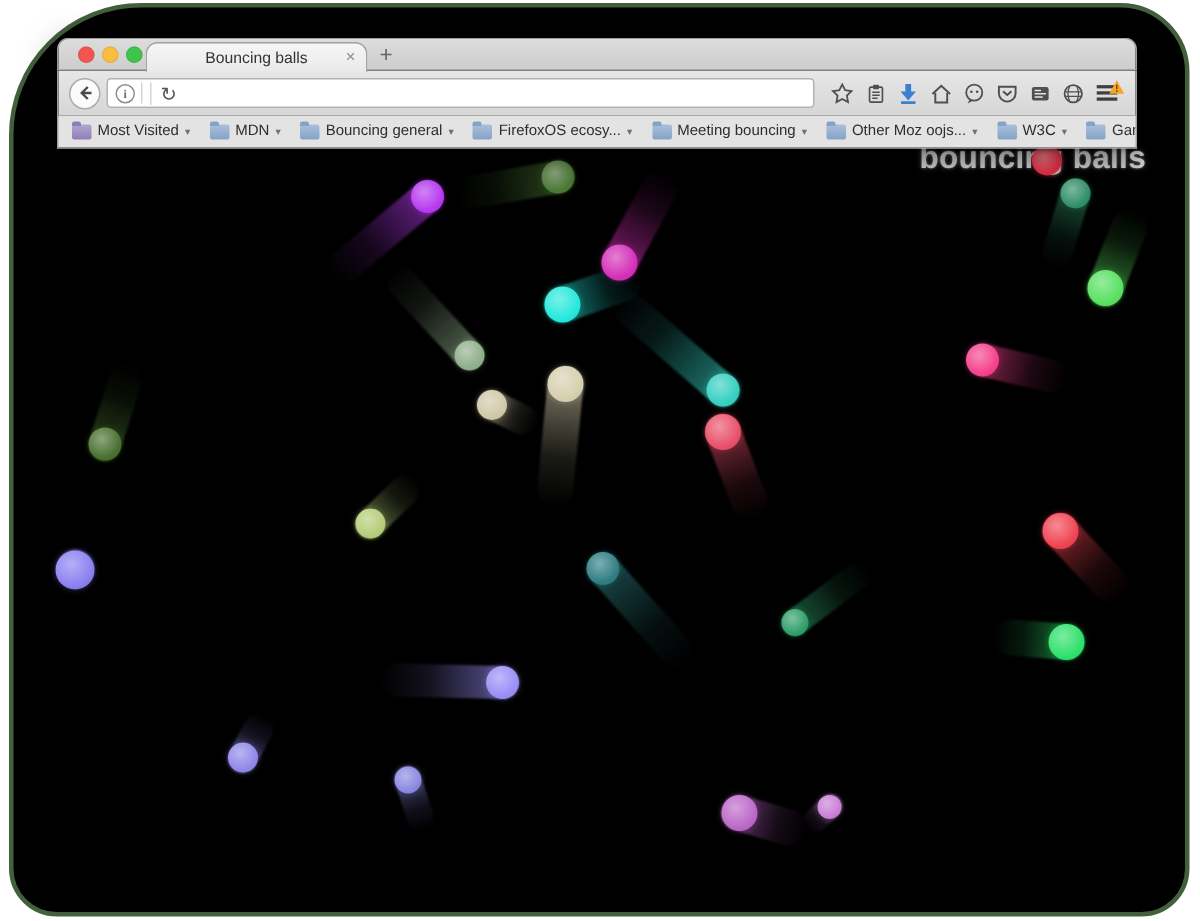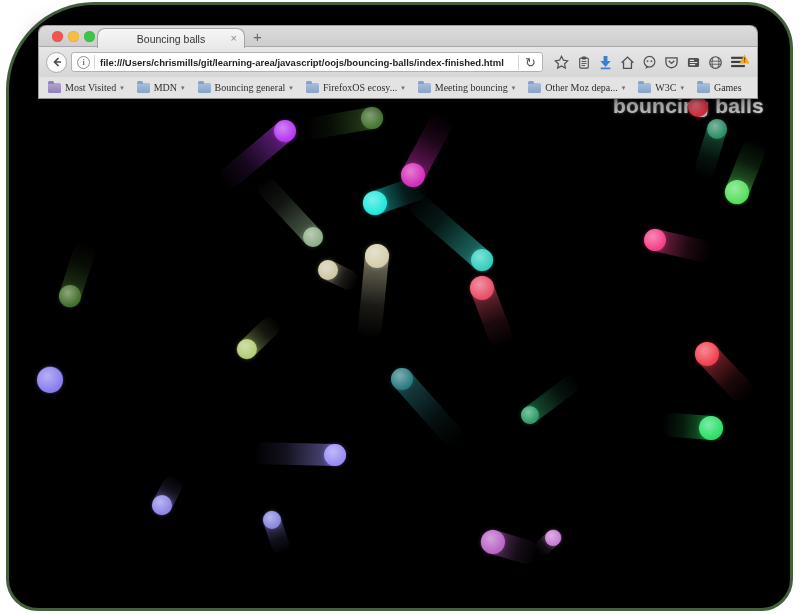--- a/index.html
+++ b/index.html
@@ -52,21 +52,21 @@
   .url-text{font-size:9.5px;font-weight:600;color:#1d1d1d;white-space:nowrap;flex:1 1 auto;}
   .reload{font-size:13px;color:#555;padding:0 6px;border-left:1px solid #d5d5d5;flex:0 0 auto;}
 
   .toolicons{display:flex;align-items:center;gap:5px;margin-left:10px;}
   .ticon{width:17px;height:18px;display:flex;align-items:center;justify-content:center;position:relative;}
   .menu-badge{position:absolute;right:-4px;top:-3px;}
 
   .bookmarks{height:22px;background:#e3e3e3;border-left:1px solid #9f9f9f;border-right:1px solid #9f9f9f;
              border-bottom:1px solid #8f8f8f;box-sizing:border-box;display:flex;align-items:center;
              padding:0 9px;gap:13px;overflow:hidden;}
-  .bm{display:flex;align-items:center;gap:4px;flex:0 0 auto;font-family:Liberation Serif, serif;}
+  .bm{display:flex;align-items:center;gap:4px;flex:0 0 auto;}
   .bm-folder{width:13px;height:10px;position:relative;background:linear-gradient(#a9c0dc,#84a3c6);
              border-radius:1.5px;flex:0 0 auto;}
   .bm-folder::before{content:"";position:absolute;left:0;top:-2px;width:6px;height:3px;
              background:#84a3c6;border-radius:1.5px 1.5px 0 0;}
   .bm-folder.special{background:linear-gradient(#b3a6cf,#8e7fb8);}
   .bm-folder.special::before{background:#8e7fb8;}
   .bm-label{font-size:10px;color:#2e2e2e;}
   .bm-caret{font-size:7px;color:#707070;}
 </style>
 </head>
@@ -147,21 +147,20 @@
 
     <div class="navbar">
       <span class="backbtn">
         <svg width="12" height="12" viewBox="0 0 12 12">
           <path d="M7.5 2 L3.5 6 L7.5 10 M3.5 6 H10" stroke="#4a4a4a" stroke-width="1.6" fill="none"></path>
         </svg>
       </span>
       <span class="urlbar">
         <span class="info-badge">i</span>
         <span class="url-sep"></span>
-        <span class="url-text">file:///Users/chrismills/git/learning-area/javascript/oojs/bouncing-balls/index-finished.html</span>
         <span class="reload">↻</span>
       </span>
 
       <span class="toolicons">
         <span class="ticon">
           <svg width="15" height="15" viewBox="0 0 14 14">
               <path d="M7 1.2l1.8 3.6 4 .6-2.9 2.8.7 4L7 10.3 3.4 12.2l.7-4L1.2 5.4l4-.6z" fill="none" stroke="#4f4f4f" stroke-width="1.1"></path>
             </svg>
         </span>
         <span class="ticon">
@@ -253,21 +252,21 @@
   </div>
 
   <div class="bm">
     <span class="bm-folder"></span>
     <span class="bm-label">Meeting bouncing</span>
     <span class="bm-caret">▾</span>
   </div>
 
   <div class="bm">
     <span class="bm-folder"></span>
-    <span class="bm-label">Other Moz depa...</span>
+    <span class="bm-label">Other Moz oojs...</span>
     <span class="bm-caret">▾</span>
   </div>
 
   <div class="bm">
     <span class="bm-folder"></span>
     <span class="bm-label">W3C</span>
     <span class="bm-caret">▾</span>
   </div>
 
   <div class="bm">

